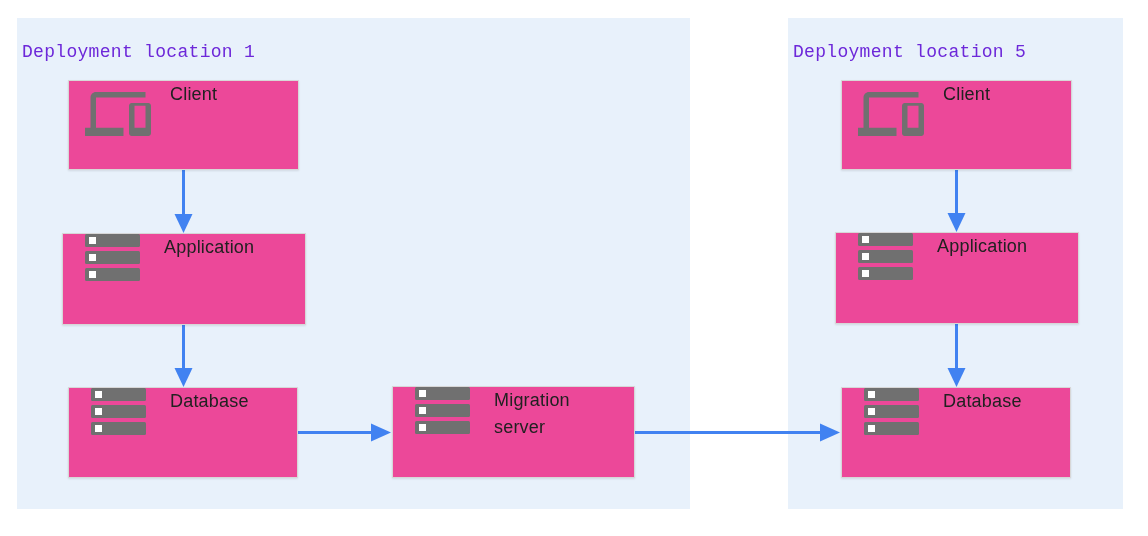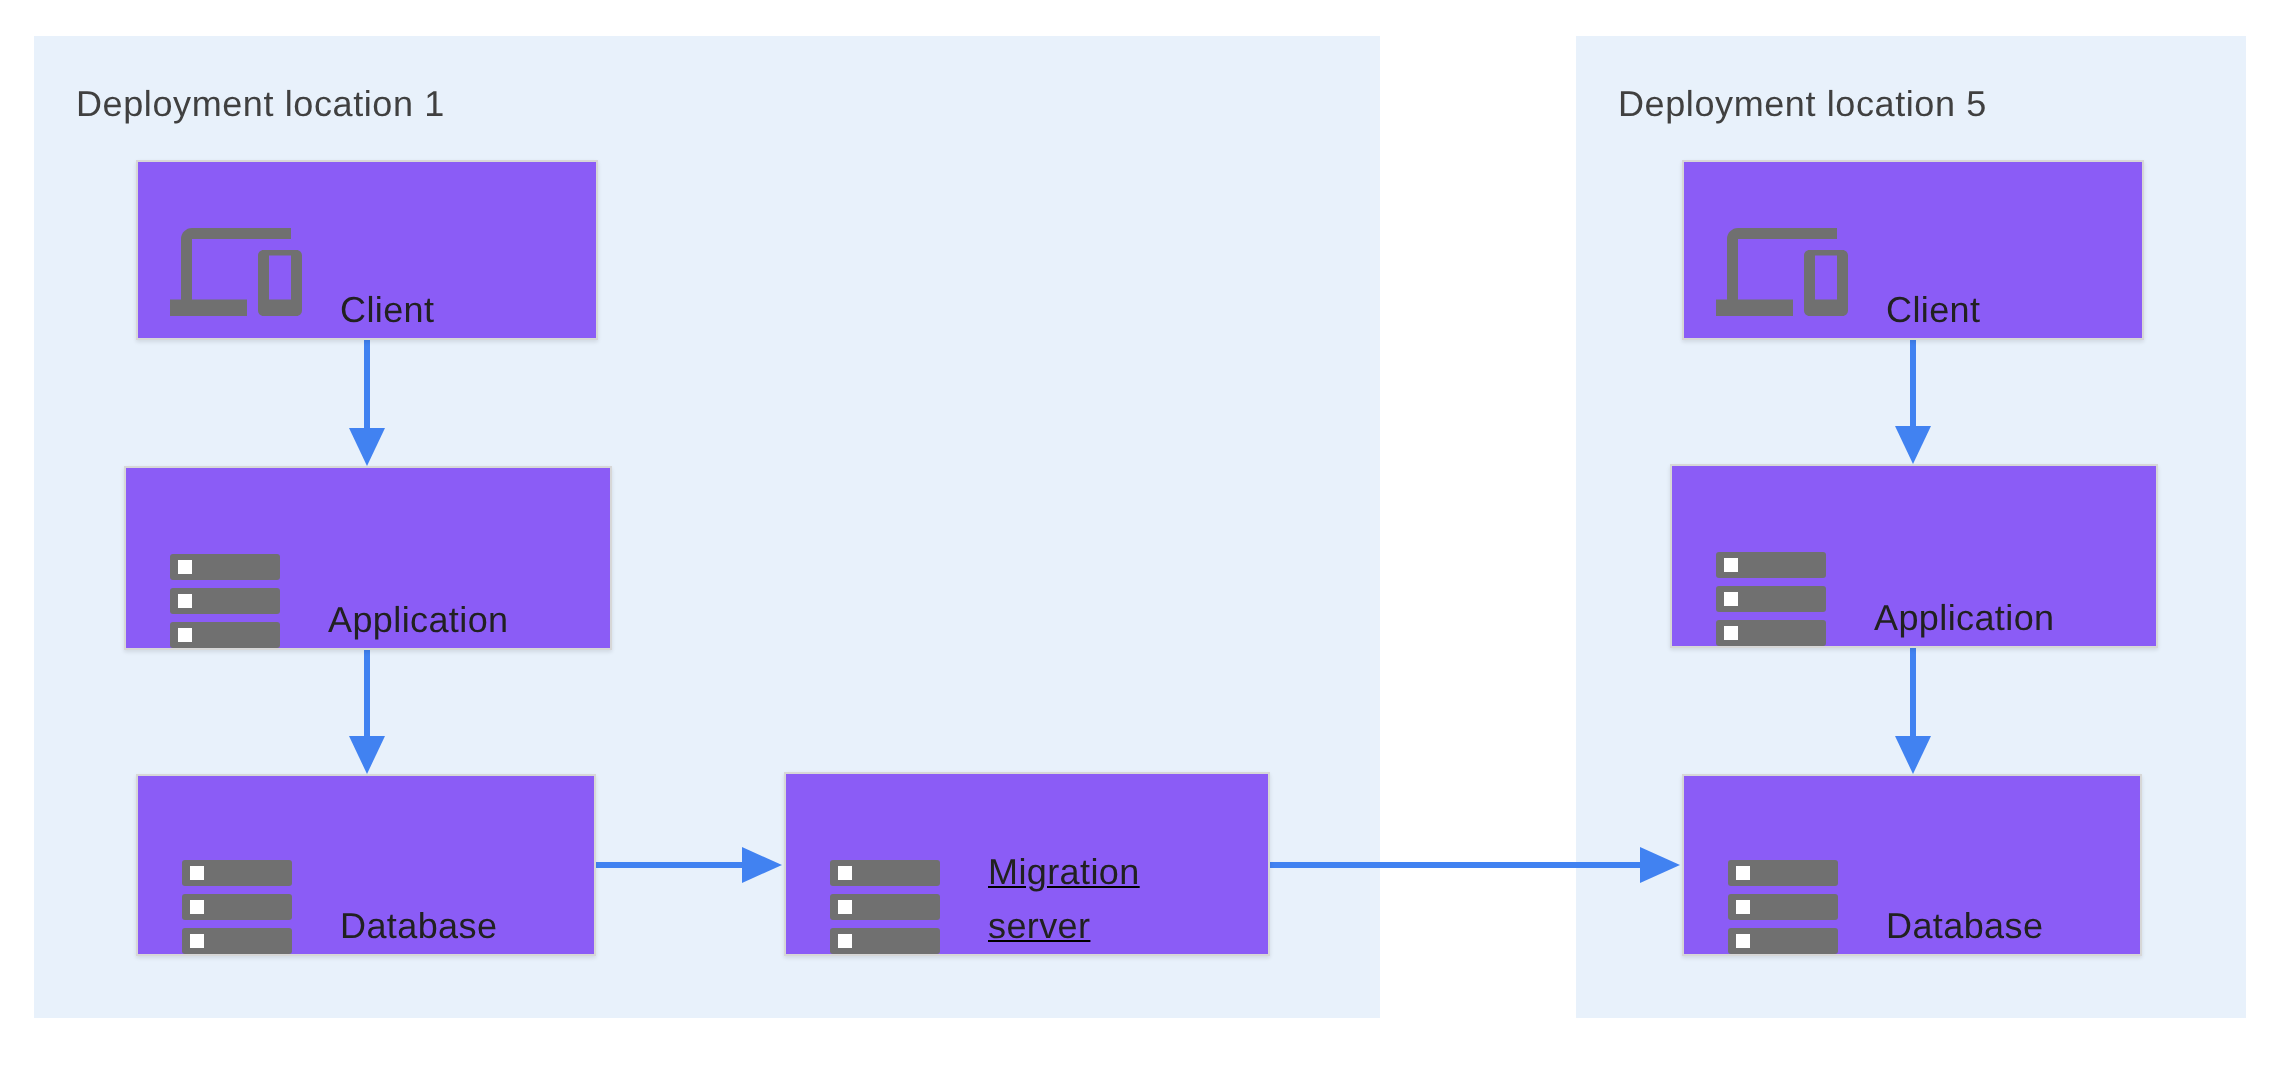--- a/index.html
+++ b/index.html
@@ -14,35 +14,36 @@
     height: 536px;
     background: #ffffff;
     overflow: hidden;
   }
   .region {
     position: absolute;
     background: #e8f1fb;
   }
   .region-label {
     position: absolute;
-    left: 21px;
+    left: 5px;
     top: 24px;
     font-size: 18px;
     letter-spacing: 0.3px;
-    color: #404040;
+    color: #6d28d9;
     white-space: nowrap;
+    font-family: Liberation Mono, monospace;
   }
   .node {
     position: absolute;
-    background: #8b5cf6;
+    background: #ec4899;
     border: 1px solid #d7d7d7;
     box-shadow: 0 1px 2px rgba(0,0,0,0.10);
     box-sizing: border-box;
     display: flex;
-    align-items: flex-end;
+    align-items: flex-start;
     padding-left: 16px;
   }
   .icon-wrap {
     width: 66px;
     display: flex;
     align-items: center;
     justify-content: center;
     flex: 0 0 66px;
   }
   .node-label {
@@ -140,21 +141,21 @@
         <g fill="#ffffff">
           <rect x="4" y="3" width="7" height="7"></rect>
           <rect x="4" y="20" width="7" height="7"></rect>
           <rect x="4" y="37" width="7" height="7"></rect>
         </g>
       </svg>
     </span>
     <span class="node-label">Database</span>
   </div>
 
-  <div class="node" style="left:392px; top:386px; width:243px; height:92px;text-decoration:underline;">
+  <div class="node" style="left:392px; top:386px; width:243px; height:92px;">
     <span class="icon-wrap">
       <svg width="55" height="47" viewBox="0 0 55 47">
         <g fill="#707070">
           <rect x="0" y="0" width="55" height="13" rx="1.5"></rect>
           <rect x="0" y="17" width="55" height="13" rx="1.5"></rect>
           <rect x="0" y="34" width="55" height="13" rx="1.5"></rect>
         </g>
         <g fill="#ffffff">
           <rect x="4" y="3" width="7" height="7"></rect>
           <rect x="4" y="20" width="7" height="7"></rect>

